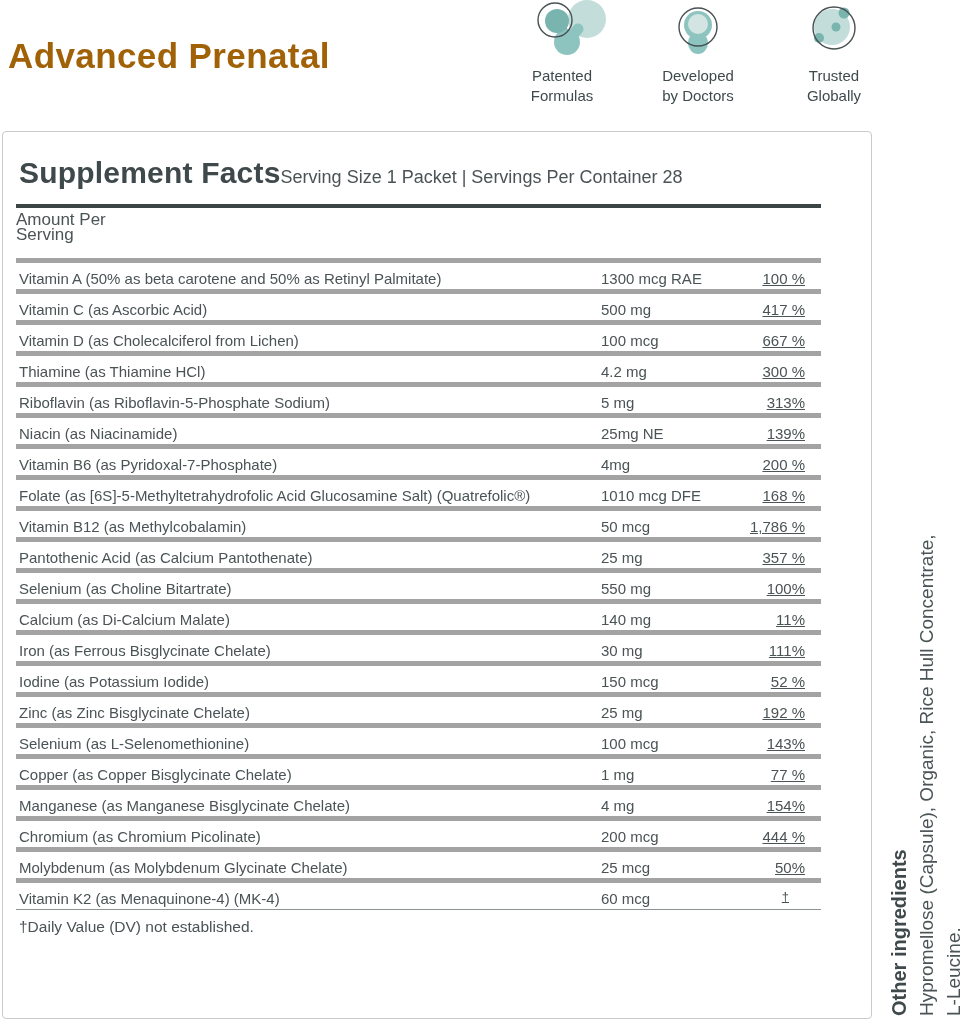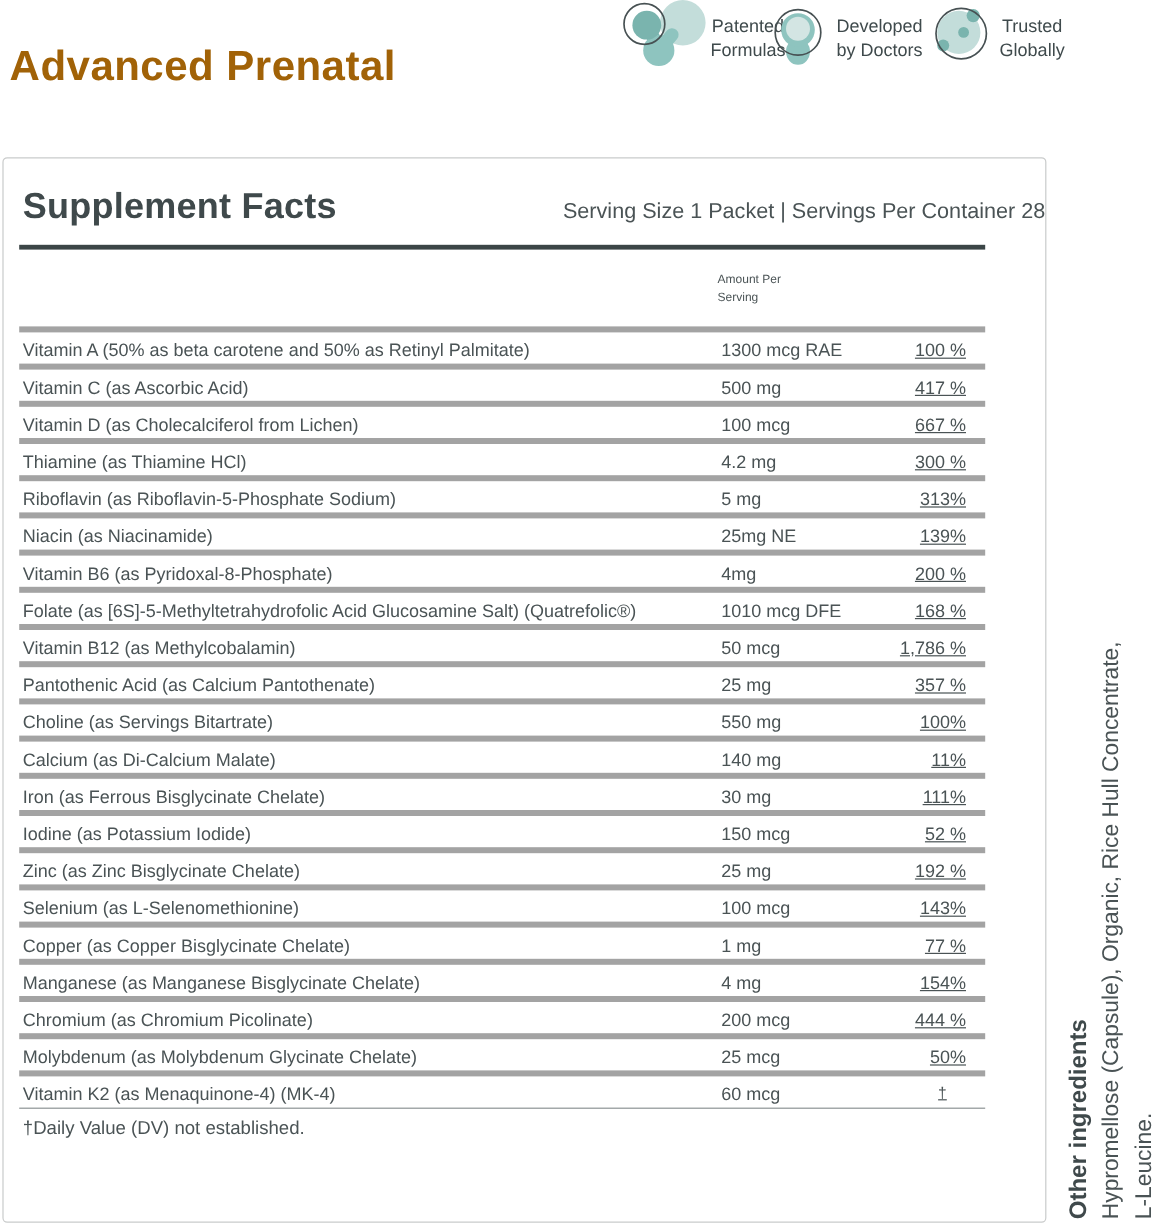--- a/index.html
+++ b/index.html
@@ -6,36 +6,36 @@
   body{
     width:976px;height:1024px;position:relative;background:#ffffff;
     font-family:"Liberation Sans",sans-serif;overflow:hidden;color:#4a5355;
   }
   
   .app-title{
     position:absolute;left:8px;top:36px;margin:0;
     font-size:35px;font-weight:600;letter-spacing:.4px;color:#a16207;
   }
   .badges{position:absolute;left:497px;top:0;display:flex;gap:6px;}
-  .badge{width:130px;display:flex;align-items:center;}
+  .badge{width:130px;display:flex;flex-direction:column;align-items:center;}
   .badge-icon{height:64px;display:flex;align-items:flex-start;justify-content:center;}
   .badge-label{text-align:center;font-size:15px;line-height:20px;color:#3f4a4c;margin-top:2px;}
   .badge-label span{display:block;}
   
   .panel{
     position:absolute;left:2px;top:131px;width:870px;height:888px;
     border:1.5px solid #c9cbcb;border-radius:4px;box-sizing:border-box;background:#fff;
   }
-  .panel-header{display:flex;align-items:baseline;padding:24px 0 0 16px;justify-content:space-between;}
+  .panel-header{display:flex;align-items:baseline;padding:24px 0 0 16px;}
   .sf-title{font-size:30px;font-weight:800;letter-spacing:.2px;color:#3f494b;}
   .serving-info{font-size:18px;color:#49535 5;color:#4a5355;}
   .thick-rule{margin:14px 0 0 13px;width:805px;height:4px;background:#3b4546;}
   .col-headers{
     display:flex;margin-left:13px;width:805px;box-sizing:border-box;
-    padding:18px 0 16px;font-size:10px;line-height:15px;color:#4b5456;
+    padding:4px 0 16px;font-size:17px;line-height:15px;color:#4b5456;flex-direction:column;
   }
   .col-spacer{width:582px;}
   .col-amount{width:120px;text-align:left;}
   .col-dv{flex:1;text-align:right;padding-right:16px;}
   .col-headers span{display:block;}
   .rows{margin-left:13px;width:805px;}
   .row{
     display:flex;align-items:flex-start;min-height:29px;box-sizing:border-box;
     padding-top:5px;border-top:5px solid #a3a3a3;
     font-size:15px;line-height:21px;color:#4a5355;
@@ -175,21 +175,21 @@
   <div class="row">
     <div class="cell cell-name">
           <div class="l1">Niacin (as Niacinamide)</div>
         </div>
     <div class="cell cell-amount">25mg NE</div>
     <div class="cell cell-dv">139%</div>
   </div>
 
   <div class="row">
     <div class="cell cell-name">
-          <div class="l1">Vitamin B6 (as Pyridoxal-8-Phosphate)</div>
+          <div class="l1">Vitamin B6 (as Pyridoxal-7-Phosphate)</div>
         </div>
     <div class="cell cell-amount">4mg</div>
     <div class="cell cell-dv">200 %</div>
   </div>
 
   <div class="row">
     <div class="cell cell-name">
           <div class="l1">Folate (as [6S]-5-Methyltetrahydrofolic Acid Glucosamine Salt) (Quatrefolic®)</div>
         </div>
     <div class="cell cell-amount">1010 mcg DFE</div>
@@ -208,21 +208,21 @@
   <div class="row">
     <div class="cell cell-name">
           <div class="l1">Pantothenic Acid (as Calcium Pantothenate)</div>
         </div>
     <div class="cell cell-amount">25 mg</div>
     <div class="cell cell-dv">357 %</div>
   </div>
 
   <div class="row">
     <div class="cell cell-name">
-          <div class="l1">Choline (as Servings Bitartrate)</div>
+          <div class="l1">Selenium (as Choline Bitartrate)</div>
         </div>
     <div class="cell cell-amount">550 mg</div>
     <div class="cell cell-dv">100%</div>
   </div>
 
   <div class="row">
     <div class="cell cell-name">
           <div class="l1">Calcium (as Di-Calcium Malate)</div>
         </div>
     <div class="cell cell-amount">140 mg</div>

